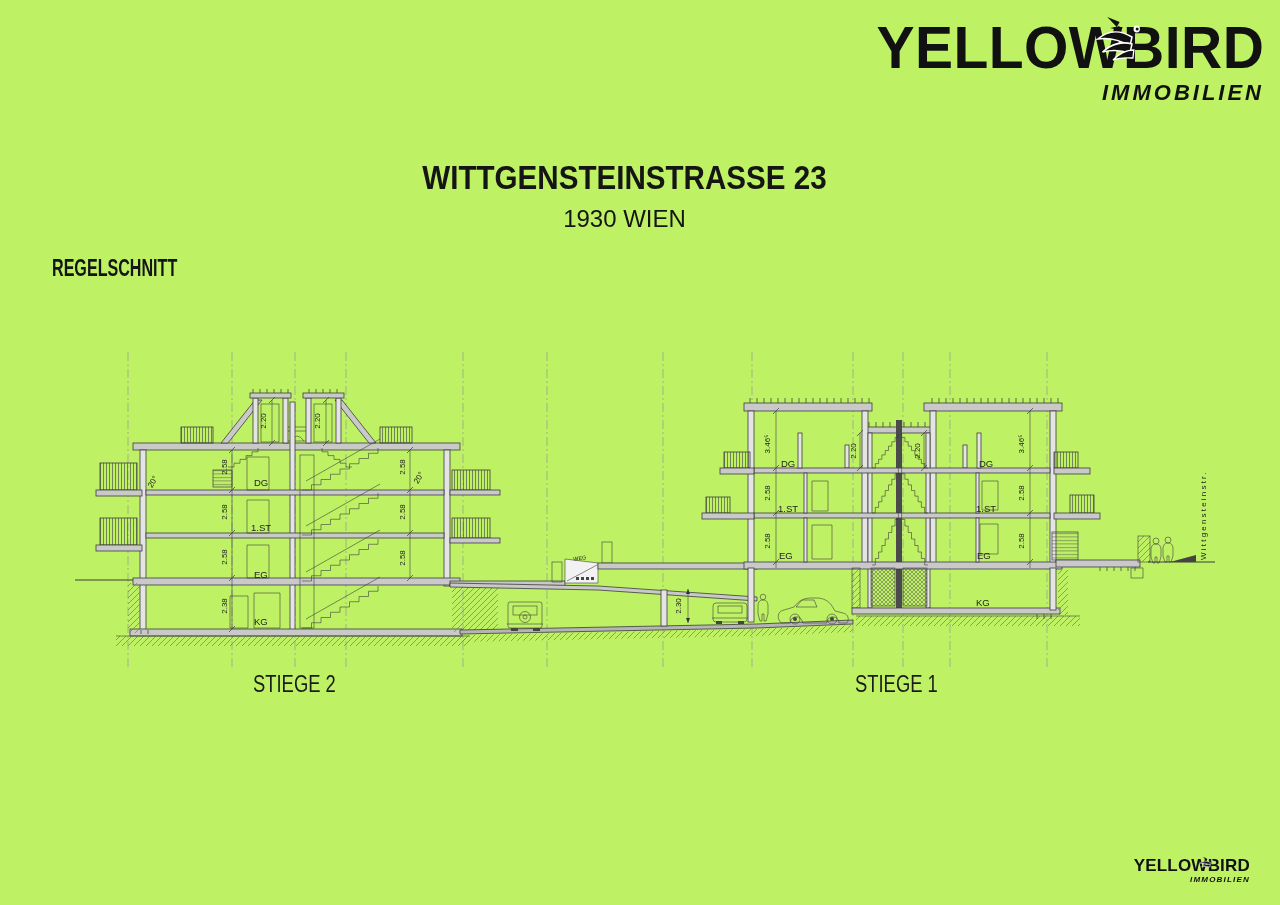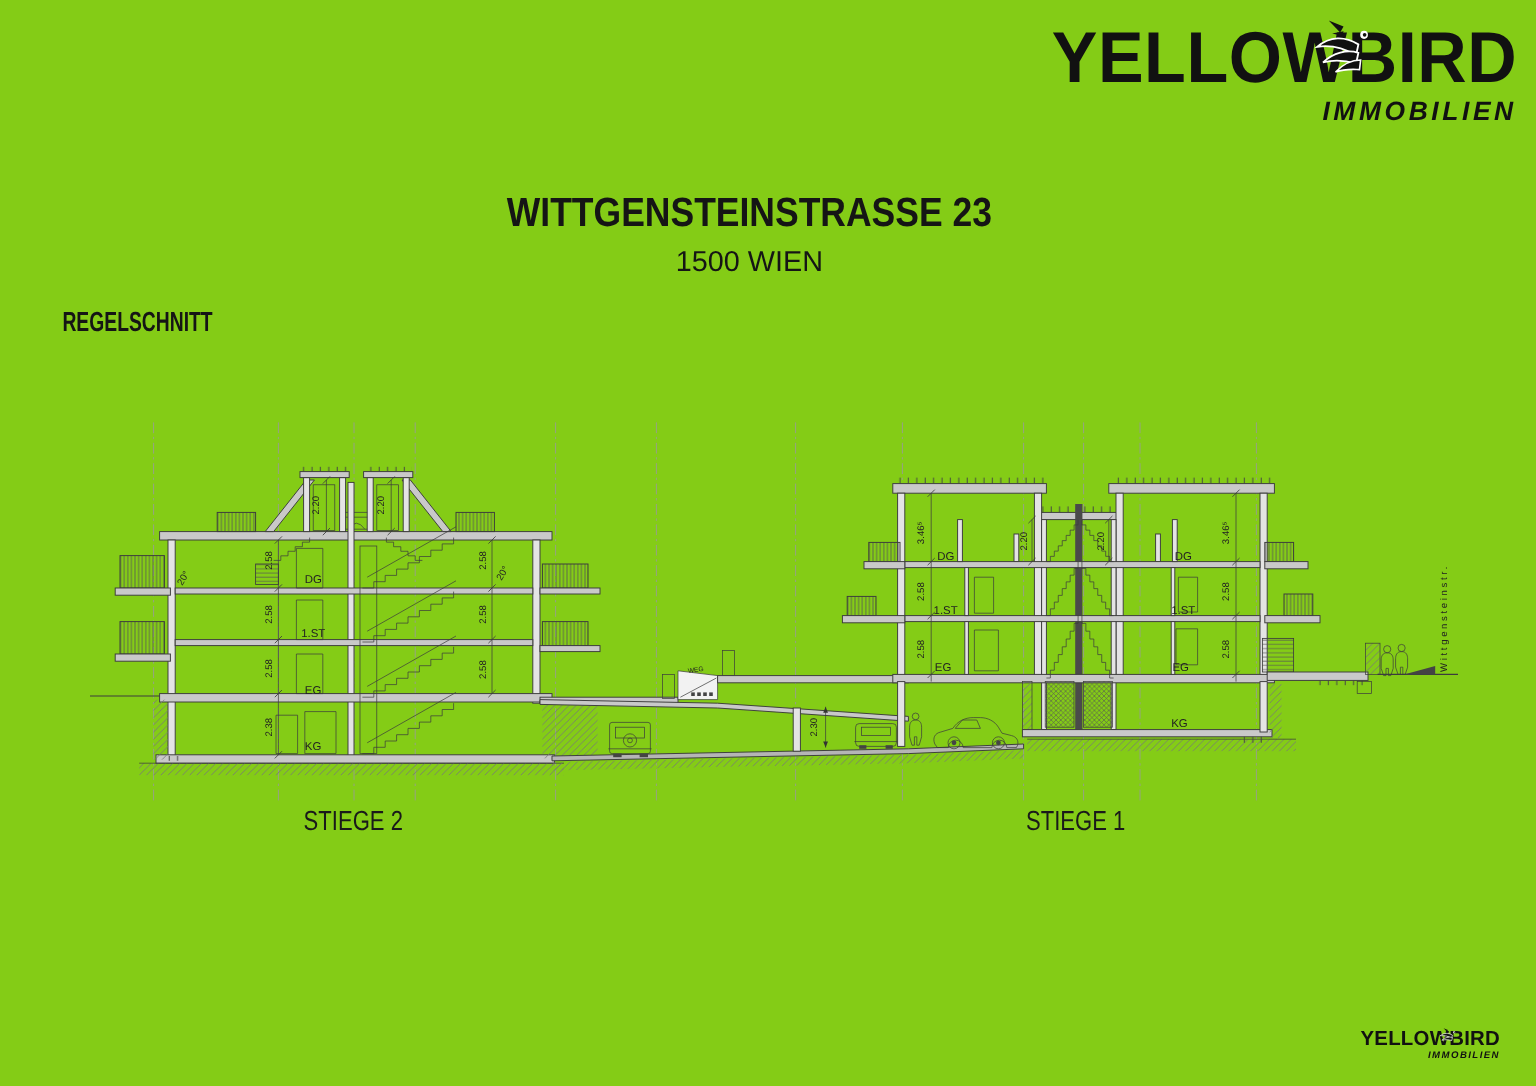--- a/index.html
+++ b/index.html
@@ -1,16 +1,16 @@
 <!DOCTYPE html>
 <html><head>
 <meta charset="utf-8">
 <style>
   html,body{margin:0;padding:0;background:#fff;}
-  #page{position:relative;width:1280px;height:905px;background:#84cc16;overflow:hidden;
+  #page{position:relative;width:1280px;height:905px;background:#bef264;overflow:hidden;
         font-family:"Liberation Sans",sans-serif;}
 
   
   .logo{position:absolute;top:18px;right:16px;text-align:right;color:#111;}
   .logo .word{font-weight:bold;font-size:60px;line-height:1;letter-spacing:.5px;
               transform:scaleX(.95);transform-origin:right;white-space:nowrap;}
   .logo .sub{font-style:italic;font-weight:bold;font-size:22px;letter-spacing:3px;margin-top:2px;}
   .bird-b{position:relative;display:inline-block;}
   .bird-b svg{position:absolute;pointer-events:none;}
   .logo .bird-b svg{left:-31px;top:-3px;width:74px;height:54px;}
@@ -55,21 +55,21 @@
             <circle cx="45.5" cy="14" r="1.6" fill="#111"></circle>
           <path d="M40 22 C28 15 15 15 4 24 C17 22 29 26 38 31 Z" fill="#111" stroke="#fff" stroke-width="1.6"></path>
           <path d="M40 29 C30 26 18 29 9 37 C21 34 31 36 38 38 Z" fill="#111" stroke="#fff" stroke-width="1.6"></path>
           <path d="M42 35 C34 35 26 39 20 45 C29 42 37 43 41 43 Z" fill="#111" stroke="#fff" stroke-width="1.4"></path>
         </svg></span><span>IRD</span></div>
     <div class="sub">IMMOBILIEN</div>
   </div>
 
   <div class="title">
     <div class="t1">WITTGENSTEINSTRASSE 23</div>
-    <div class="t2">1500 WIEN</div>
+    <div class="t2">1930 WIEN</div>
   </div>
   <div class="section-label">REGELSCHNITT</div>
 
   <svg id="draw" width="1280" height="905" viewBox="0 0 1280 905">
     <defs>
       <pattern id="h45" width="6" height="6" patternUnits="userSpaceOnUse">
         <path d="M0 6 L6 0" stroke="#777" stroke-width="0.7"></path>
         </pattern>
       <pattern id="railp" width="3" height="8" patternUnits="userSpaceOnUse">
         <path d="M1.5 0 V8" stroke="#555" stroke-width="0.7"></path>

